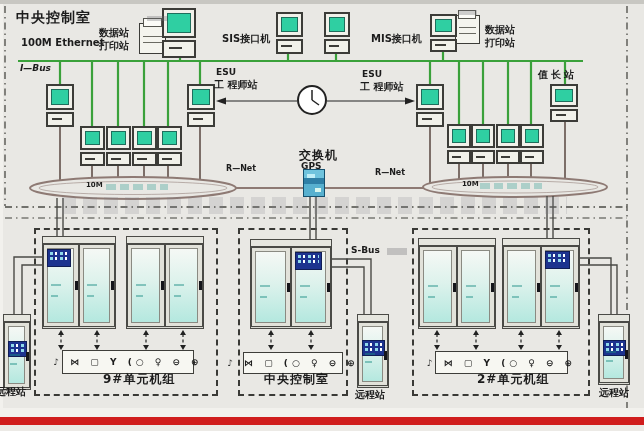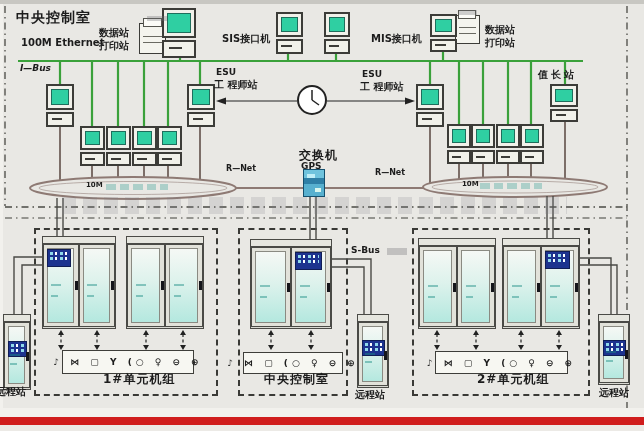--- a/index.html
+++ b/index.html
@@ -226,21 +226,21 @@
   <div class="lbl" style="left:362px;top:69px;font-size:9px;">ESU</div>
   <div class="lbl" style="left:360px;top:81px;font-size:10px;">工 程师站</div>
   <div class="lbl" style="left:538px;top:69px;font-size:10px;letter-spacing:3px;">值长站</div>
   <div class="lbl" style="left:301px;top:113px;font-size:9px;margin-top:48px;">GPS</div>
   <div class="lbl" style="left:299px;top:149px;font-size:12px;letter-spacing:1px;">交换机</div>
   <div class="lbl" style="left:226px;top:164px;font-size:8px;">R—Net</div>
   <div class="lbl" style="left:375px;top:168px;font-size:8px;">R—Net</div>
   <div class="lbl" style="left:86px;top:181px;font-size:7px;">10M</div>
   <div class="lbl" style="left:462px;top:180px;font-size:7px;">10M</div>
   <div class="lbl" style="left:351px;top:245px;font-size:9px;">S-Bus</div>
-  <div class="lbl" style="left:103px;top:373px;font-size:12px;letter-spacing:1px;">1#单元机组</div>
+  <div class="lbl" style="left:103px;top:373px;font-size:12px;letter-spacing:1px;">9#单元机组</div>
   <div class="lbl" style="left:264px;top:373px;font-size:12px;letter-spacing:1px;">中央控制室</div>
   <div class="lbl" style="left:477px;top:373px;font-size:12px;letter-spacing:1px;">2#单元机组</div>
   <div class="lbl" style="left:-4px;top:386px;font-size:10px;">远程站</div>
   <div class="lbl" style="left:355px;top:389px;font-size:10px;">远程站</div>
   <div class="lbl" style="left:599px;top:387px;font-size:10px;">远程站</div>
 <div class="computer" style="left: 162px; top: 8px; width: 34px; height: 50px;">
       <div class="monitor">
         <div class="screen"></div>
       </div>
       <div class="base">

